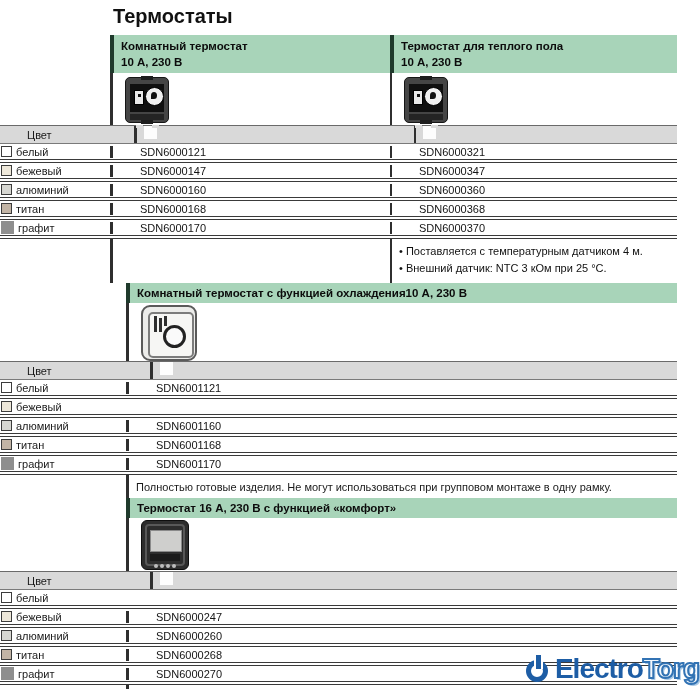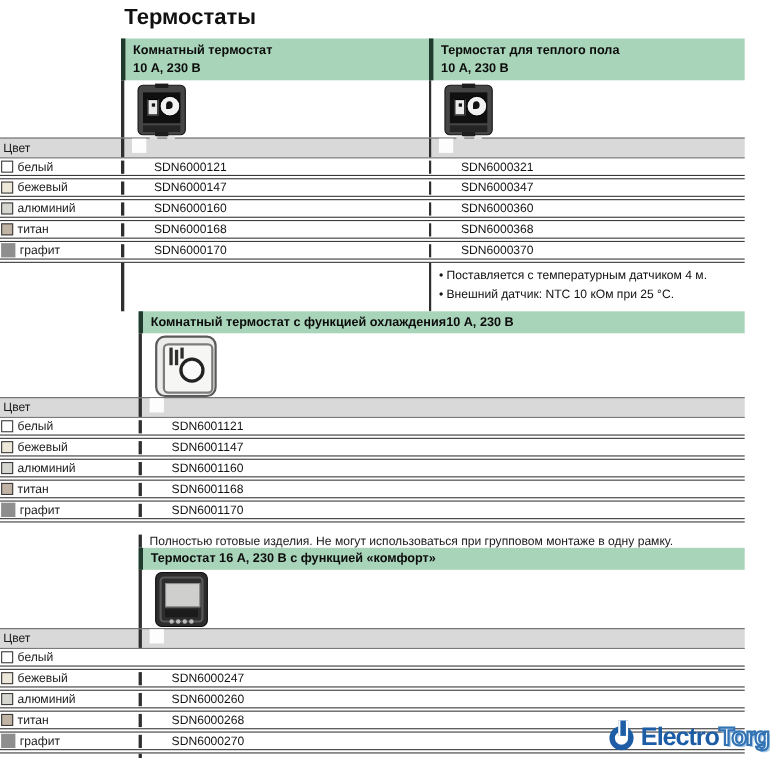--- a/index.html
+++ b/index.html
@@ -19,32 +19,32 @@
   .hrowA{height:38px;}
   .hrowA .ghead{padding-top:3px;}
   .hrowB{height:20px;}
   .hrowB .ghead{padding-top:2px;}
 
   .imgrowA{height:52px;}
   .imgrowB{height:58px;}
   .imgrowC{height:53px;}
 
   .cvet{height:19px;background:#d9d9d9;border-top:1px solid #6a6a6a;border-bottom:1px solid #7a7a7a;}
-  .cvet .lblc{padding-left:3px;}
+  .cvet .lblc{padding-left:3px;margin-left:24px;}
   .whitebox{width:13px;height:13px;background:#fdfdfd;margin-top:0px;}
 
   .data{height:19px;border-bottom:4px double #3a3a3a;align-items:center;font-size:11px;}
   .code{display:flex;align-items:center;font-size:11px;color:#141414;padding-left:27px;}
   .sw{width:11px;height:11px;border:1px solid #3c3c3c;flex:none;margin:0 4px 0 1px;box-sizing:border-box;}
   .sw.noborder{border:none;width:13px;height:13px;margin:0 4px 0 1px;}
 
   .notesA{height:44px;}
   .bullets{font-size:11px;line-height:17px;padding-top:4px;color:#111;}
   .bullet::before{content:"•  ";font-size:11px;}
-  .noteB{height:23px;font-size:11px;align-items:flex-end;}
+  .noteB{height:23px;font-size:11px;}
   .noteB .full{display:flex;align-items:center;}
   .partial{height:5px;overflow:hidden;font-size:11px;}
 
   
   .devA{width:44px;height:46px;margin:4px 0 0 5px;position:relative;background:#454545;
         border:1px solid #161616;border-radius:5px;box-sizing:border-box;}
   .devA .tab{position:absolute;width:12px;height:4px;background:#1d1d1d;left:15px;}
   .devA .tab.t{top:-2px;} .devA .tab.b{bottom:-2px;}
   .devA .panel{position:absolute;left:4px;top:6px;width:34px;height:28px;background:#101010;}
   .devA .switch{position:absolute;left:8px;top:12px;width:8px;height:13px;background:#e9e9e9;border:1px solid #000;}
@@ -73,21 +73,21 @@
   .devD .keys{position:absolute;left:8px;top:33px;width:30px;height:7px;background:#1b1b1b;text-align:center;}
   .devD .keys i{display:inline-block;width:4px;height:4px;background:#bdbdbd;border-radius:50%;margin:1px 1px 0;}
 
   
   .logo{position:absolute;right:1px;bottom:2px;display:flex;align-items:center;z-index:10;}
   .pwr{position:relative;width:30px;height:36px;flex:none;margin-right:1px;}
   .pwr .ring{position:absolute;left:2px;top:9px;width:22px;height:22px;border:5px solid #1d5da5;
              border-radius:50%;box-sizing:border-box;}
   .pwr .bar{position:absolute;left:10px;top:4px;width:5px;height:14px;background:#1d5da5;
             border-left:2px solid #fff;border-right:2px solid #fff;}
-  .logo .txt{font-size:23px;font-weight:bold;letter-spacing:-1px;line-height:36px;}
+  .logo .txt{font-size:28px;font-weight:bold;letter-spacing:-1px;line-height:36px;}
   .logo .solid{color:#1d5da5;}
   .logo .outline{color:#f3f8fd;-webkit-text-stroke:2px #3273b4;text-shadow:2px 2px 0 #a9c9e6;}
 </style>
 </head>
 <body>
 
 <div class="page">
   <div class="title">Термостаты</div>
 
   <div class="catalog">
@@ -185,21 +185,21 @@
         </div>
       <div class="c1 code">SDN6000170</div>
       <div class="c2 code">SDN6000370</div>
     </div>
 
     <div class="r notesA">
       <div class="lblc"></div>
       <div class="c1"></div>
       <div class="c2 bullets">
         <div class="bullet">Поставляется с температурным датчиком 4 м.</div>
-        <div class="bullet">Внешний датчик: NTC 10 кОм при 25 °С.</div>
+        <div class="bullet">Внешний датчик: NTC 3 кОм при 25 °С.</div>
       </div>
     </div>
 
     <div class="r hrowB">
       <div class="lblc"></div>
       <div class="full ghead">Комнатный термостат с функцией охлаждения10 А, 230 В</div>
     </div>
 
     <div class="r imgrowB">
       <div class="lblc"></div>
@@ -228,21 +228,20 @@
           <span class="sw" style="background-color: rgb(255, 255, 255);"></span>
           <span>белый</span>
         </div>
       <div class="full code">SDN6001121</div>
     </div>
     <div class="r data">
       <div class="lblc">
           <span class="sw" style="background-color: rgb(238, 232, 218);"></span>
           <span>бежевый</span>
         </div>
-      <div class="full code">SDN6001147</div>
     </div>
     <div class="r data">
       <div class="lblc">
           <span class="sw" style="background-color: rgb(215, 215, 210);"></span>
           <span>алюминий</span>
         </div>
       <div class="full code">SDN6001160</div>
     </div>
     <div class="r data">
       <div class="lblc">

